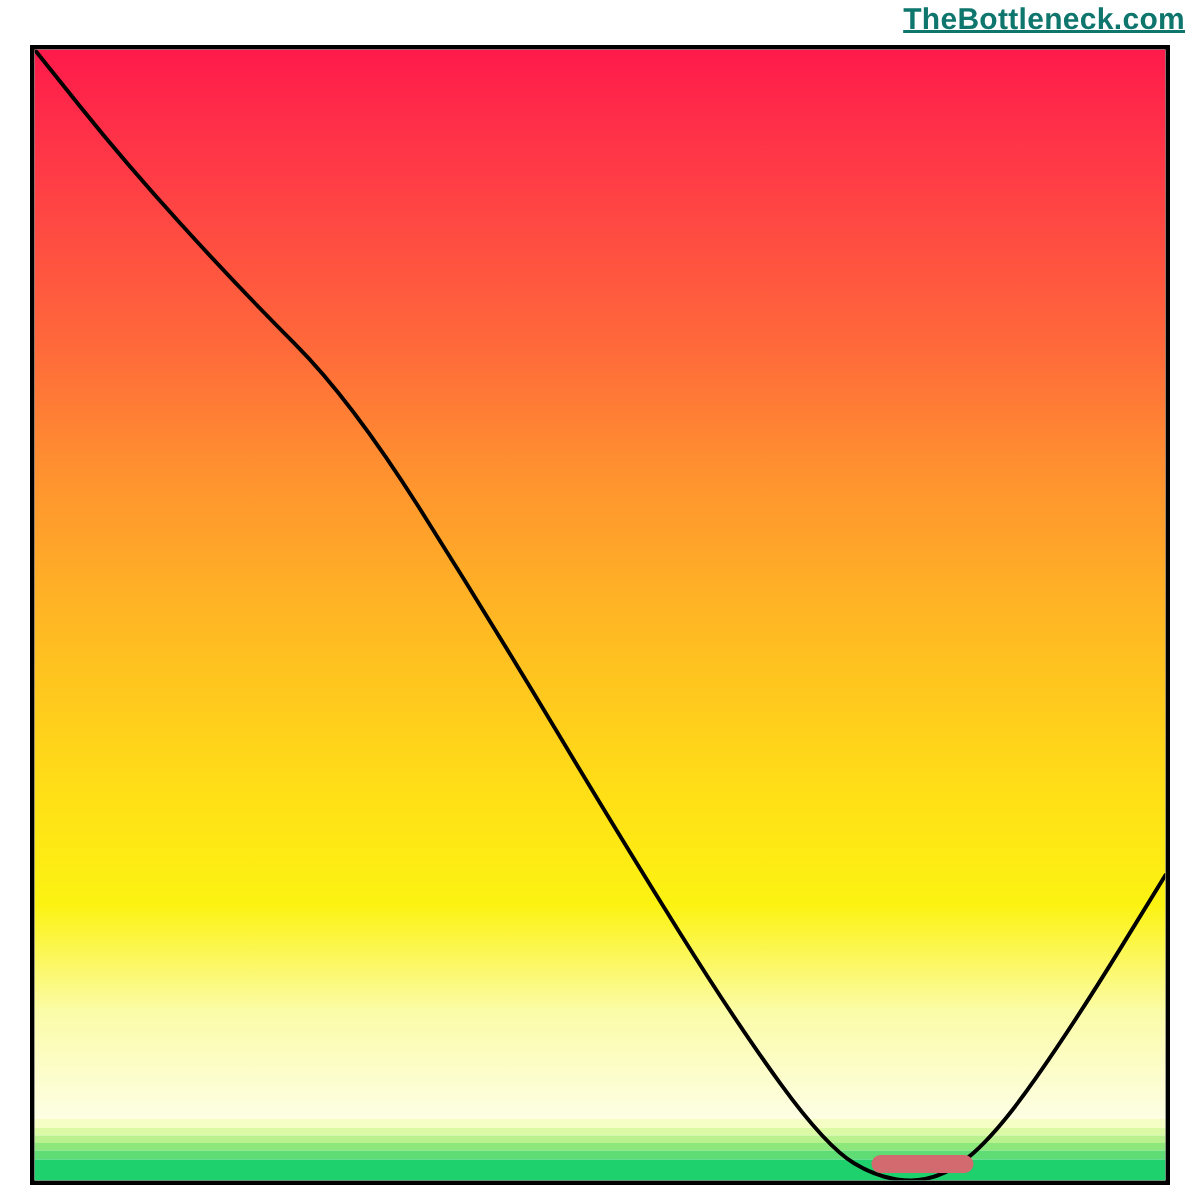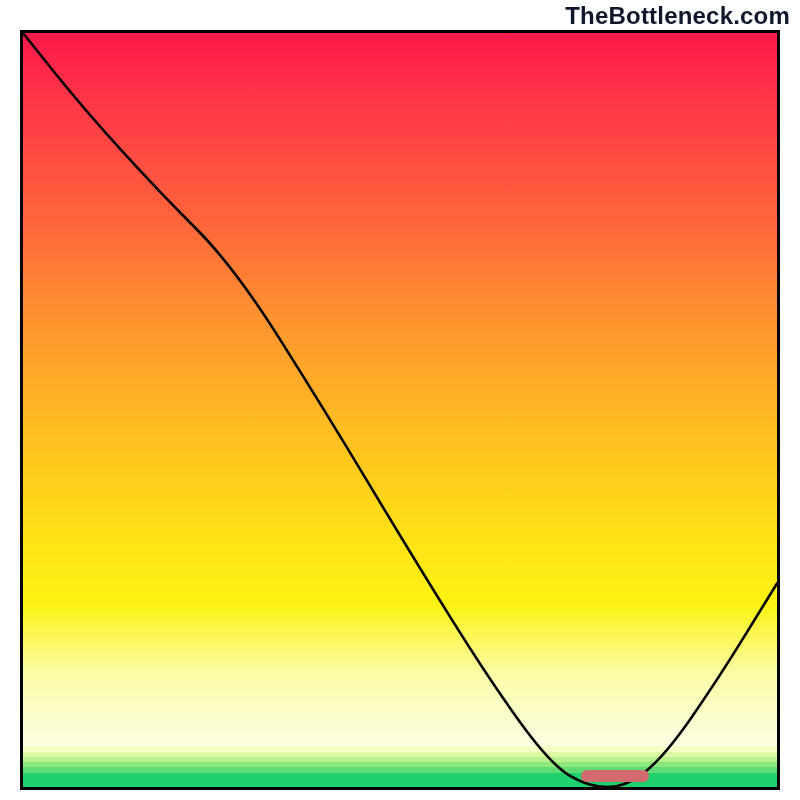--- a/index.html
+++ b/index.html
@@ -13,25 +13,26 @@
   }
   .chart-wrap {
     position: relative;
     width: 800px;
     height: 800px;
   }
   .watermark {
     position: absolute;
     top: 2px;
     right: 10px;
-    font-size: 24px;
+    font-size: 20px;
     font-weight: 600;
-    color: #0f172a;
+    color: #0f766e;
     letter-spacing: 0.2px;
     z-index: 5;
+    text-decoration: underline;
   }
   .plot-box {
     position: absolute;
     top: 30px;
     left: 20px;
     width: 760px;
     height: 760px;
     border: 3px solid #000;
     box-sizing: border-box;
     overflow: hidden;

